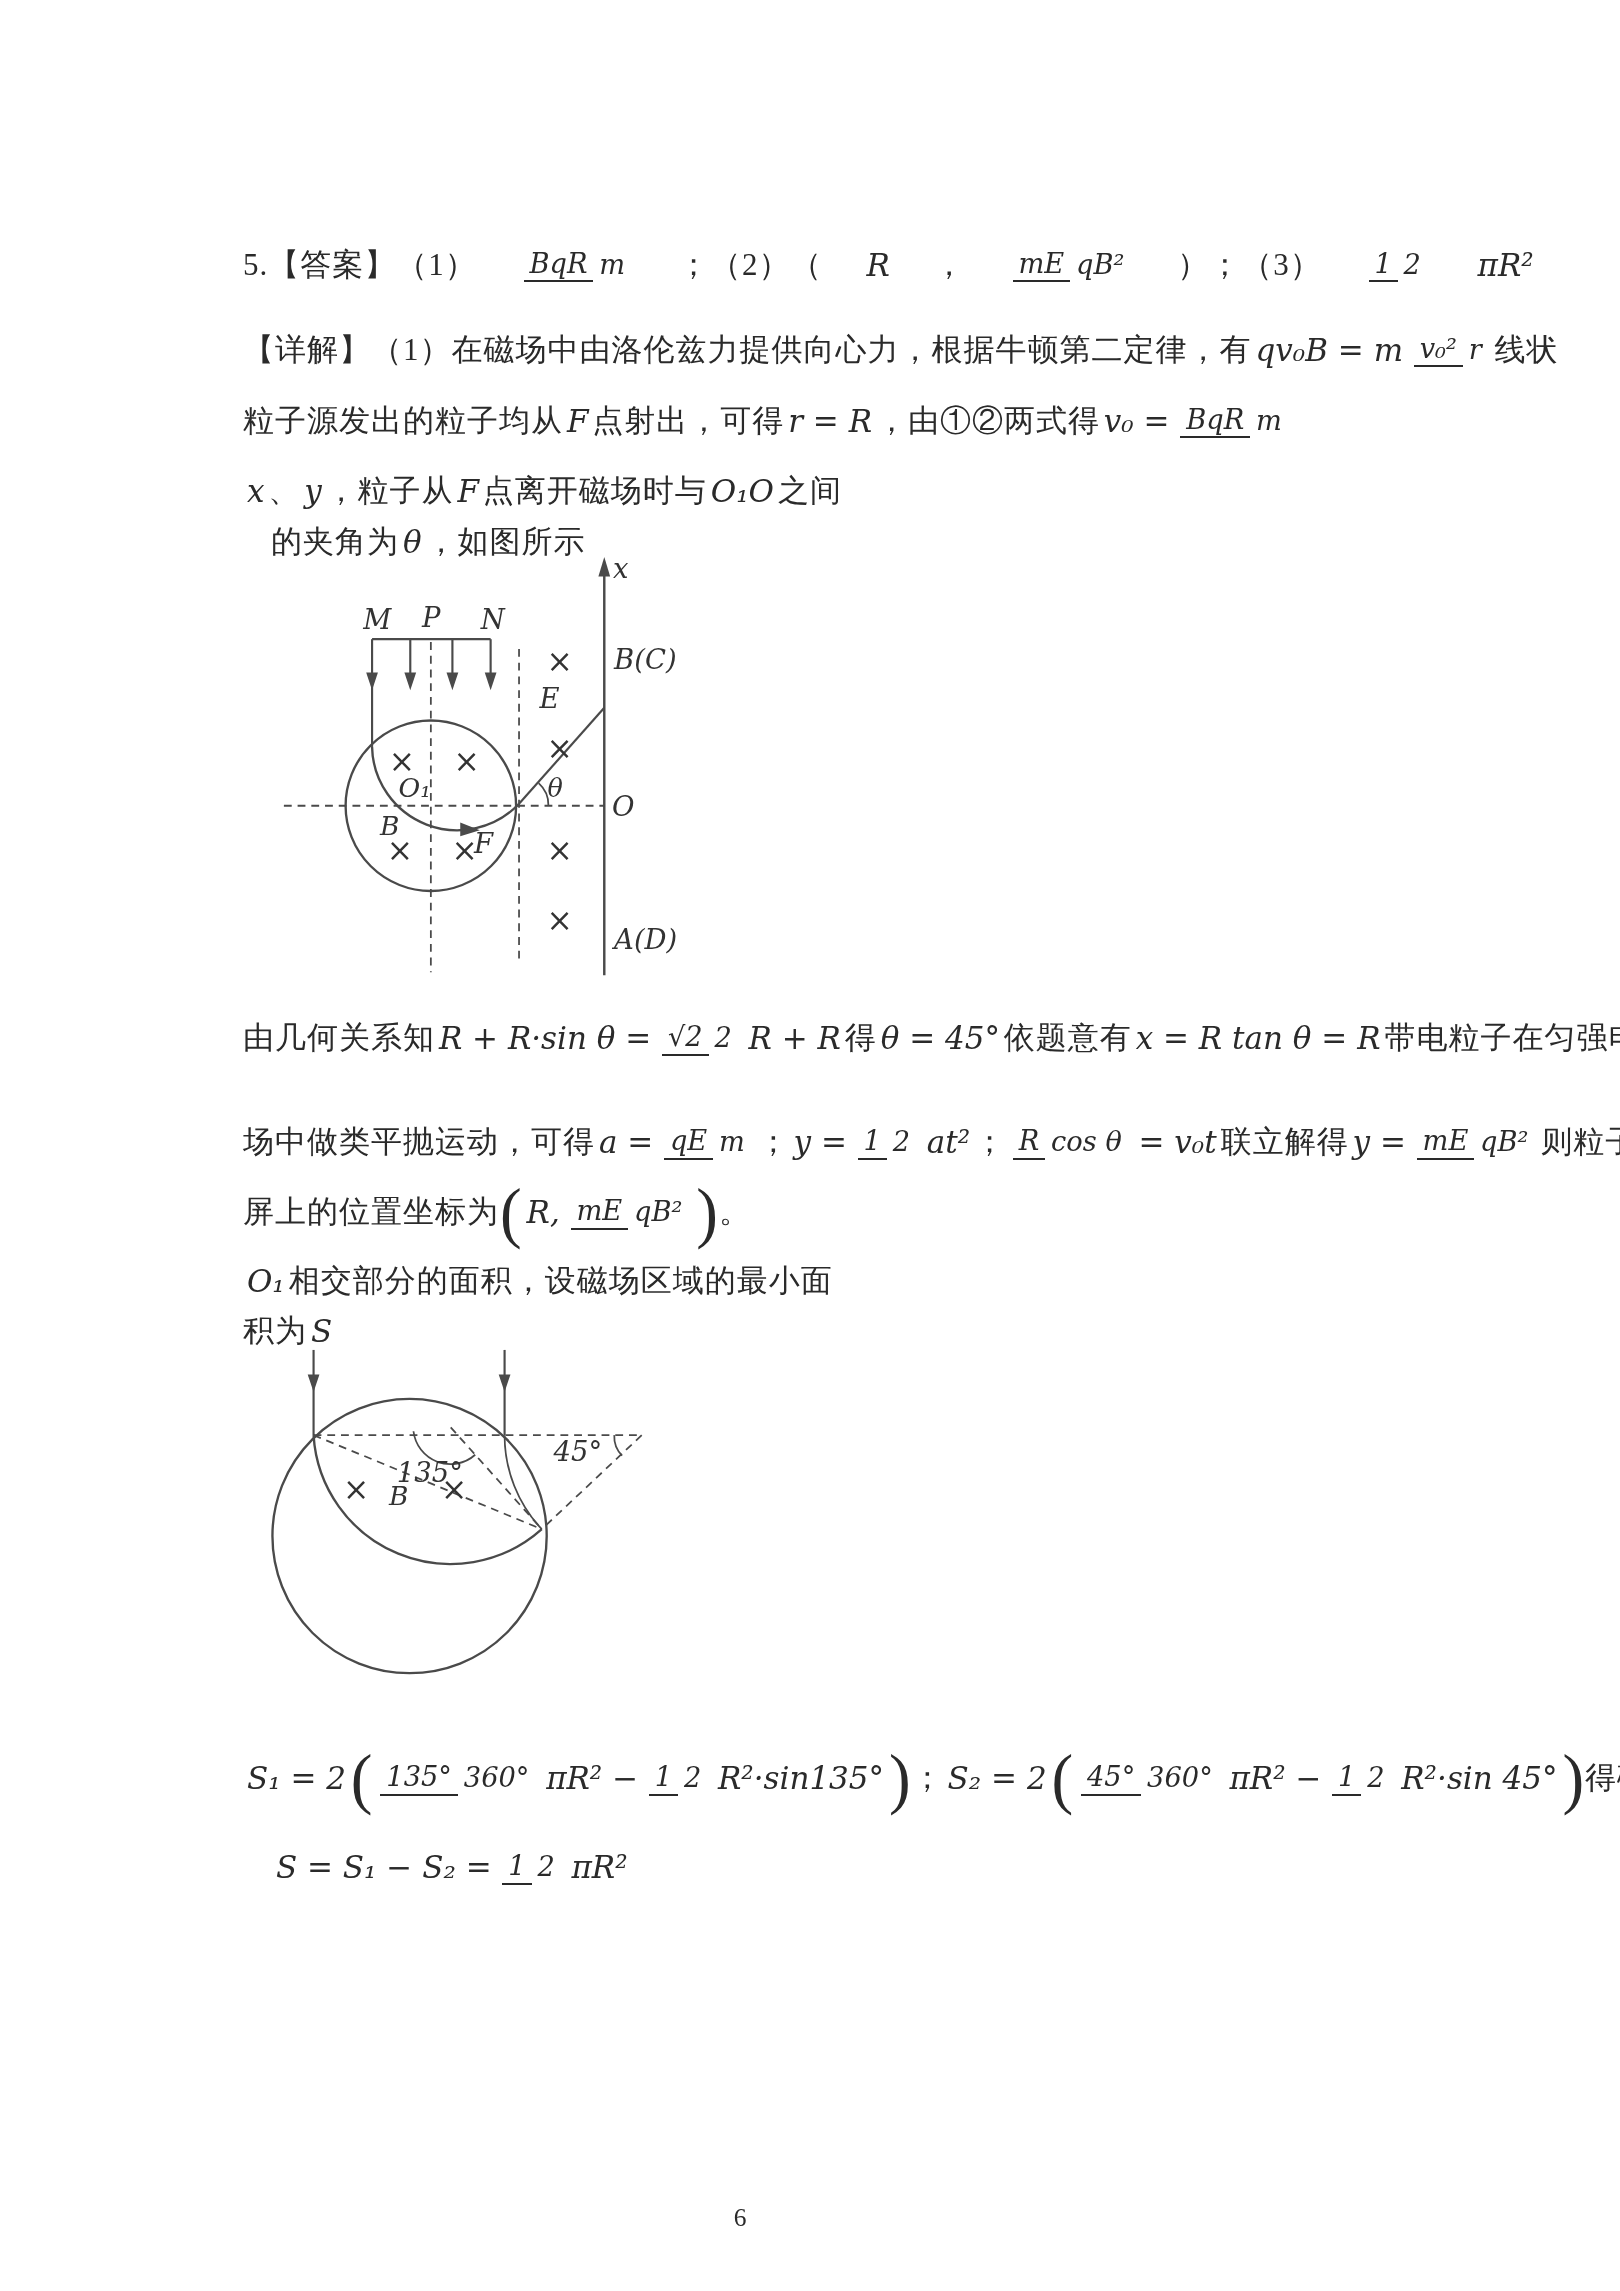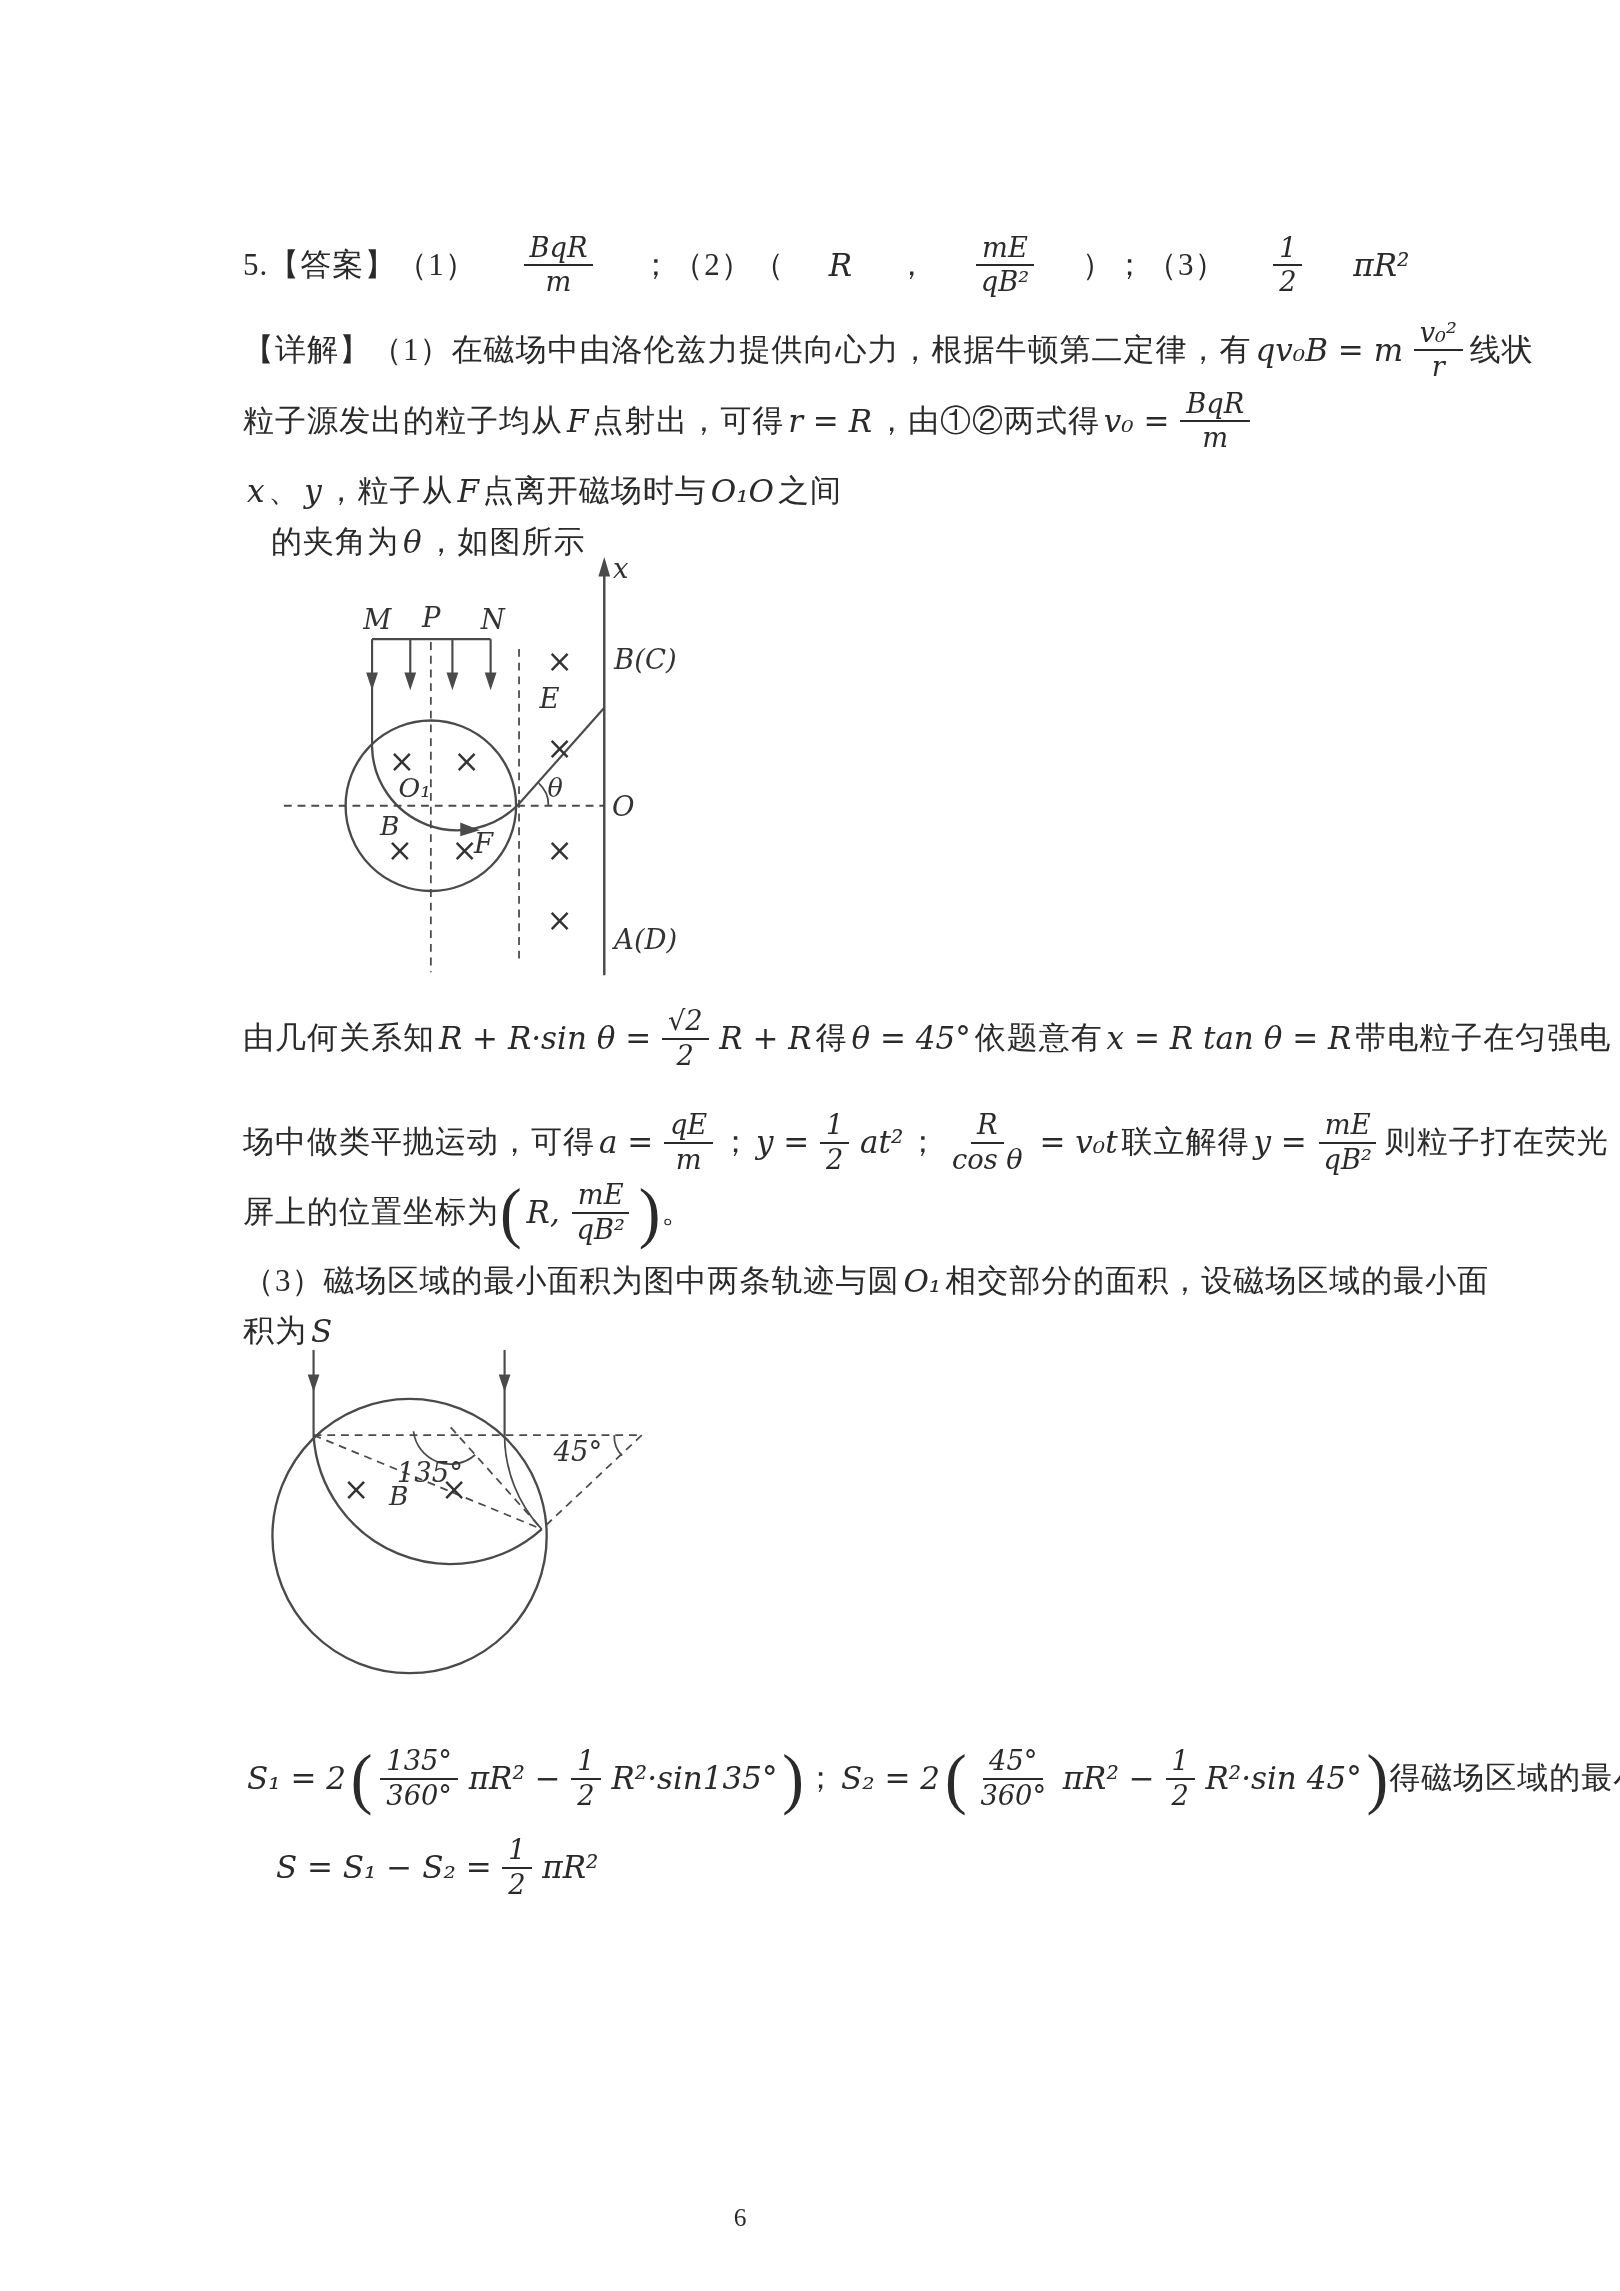--- a/index.html
+++ b/index.html
@@ -7,21 +7,21 @@
     width:1620px;height:2292px;position:relative;background:#ffffff;
     font-family:"Liberation Serif","DejaVu Serif",serif;color:#2a2a2a;
   }
   .line{
     position:absolute;left:243px;display:flex;align-items:center;
     white-space:nowrap;font-size:31px;line-height:1.25;
   }
   .cn{font-style:normal;letter-spacing:1px;}
   .mt{font-style:italic;margin:0 3.9px;font-family:"DejaVu Serif","Liberation Serif",serif;}
   .frac{
-    display:inline-flex;flex-direction:column;align-items:center;
+    display:inline-flex;flex-direction:row;align-items:center;
     font-size:0.88em;line-height:1.18;margin:0 6.9px;font-style:italic;
     font-family:"DejaVu Serif","Liberation Serif",serif;text-align:left;
   }
   .frac .num{border-bottom:2px solid #2a2a2a;padding:0 5.9px;display:block;}
   .frac .den{padding:0 5.9px;display:block;}
   .paren{font-size:2.1em;font-weight:200;font-style:normal;transform:scaleY(1.05);margin:0 1px;line-height:0.9;}
   .pagenum{position:absolute;left:0;width:1480px;text-align:center;font-size:25.5px;}
   svg{position:absolute;overflow:visible;}
   svg text{font-family:"DejaVu Serif","Liberation Serif",serif;font-style:italic;fill:#333;}
   .diag-stroke{stroke:#4a4a4a;fill:none;}
@@ -187,21 +187,20 @@
     <span class="paren">(</span>
     <span class="mt">R,</span>
     <span class="frac">
       <span class="num">mE</span>
       <span class="den">qB²</span>
     </span>
     <span class="paren">)</span>
     <span class="cn">。</span>
   </div>
 <div class="line" style="top:1259px;height:45px;">
-    <span class="cn">（3）磁场区域的最小面积为图中两条轨迹与圆</span>
     <span class="mt">O₁</span>
     <span class="cn">相交部分的面积，设磁场区域的最小面</span>
   </div>
 <div class="line" style="top:1309px;height:45px;">
     <span class="cn">积为</span>
     <span class="mt">S</span>
   </div>
 
 <svg style="top:1345px;left:245px;" width="431" height="387" viewBox="0 0 440 395">
 

